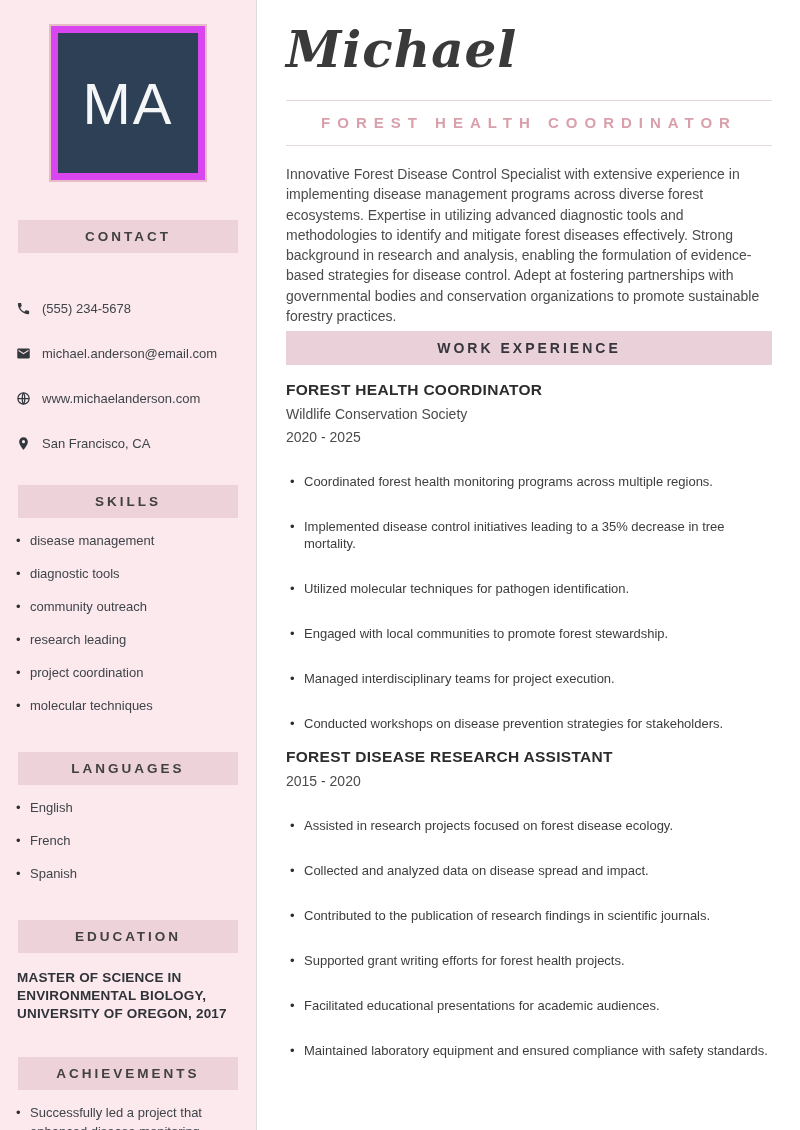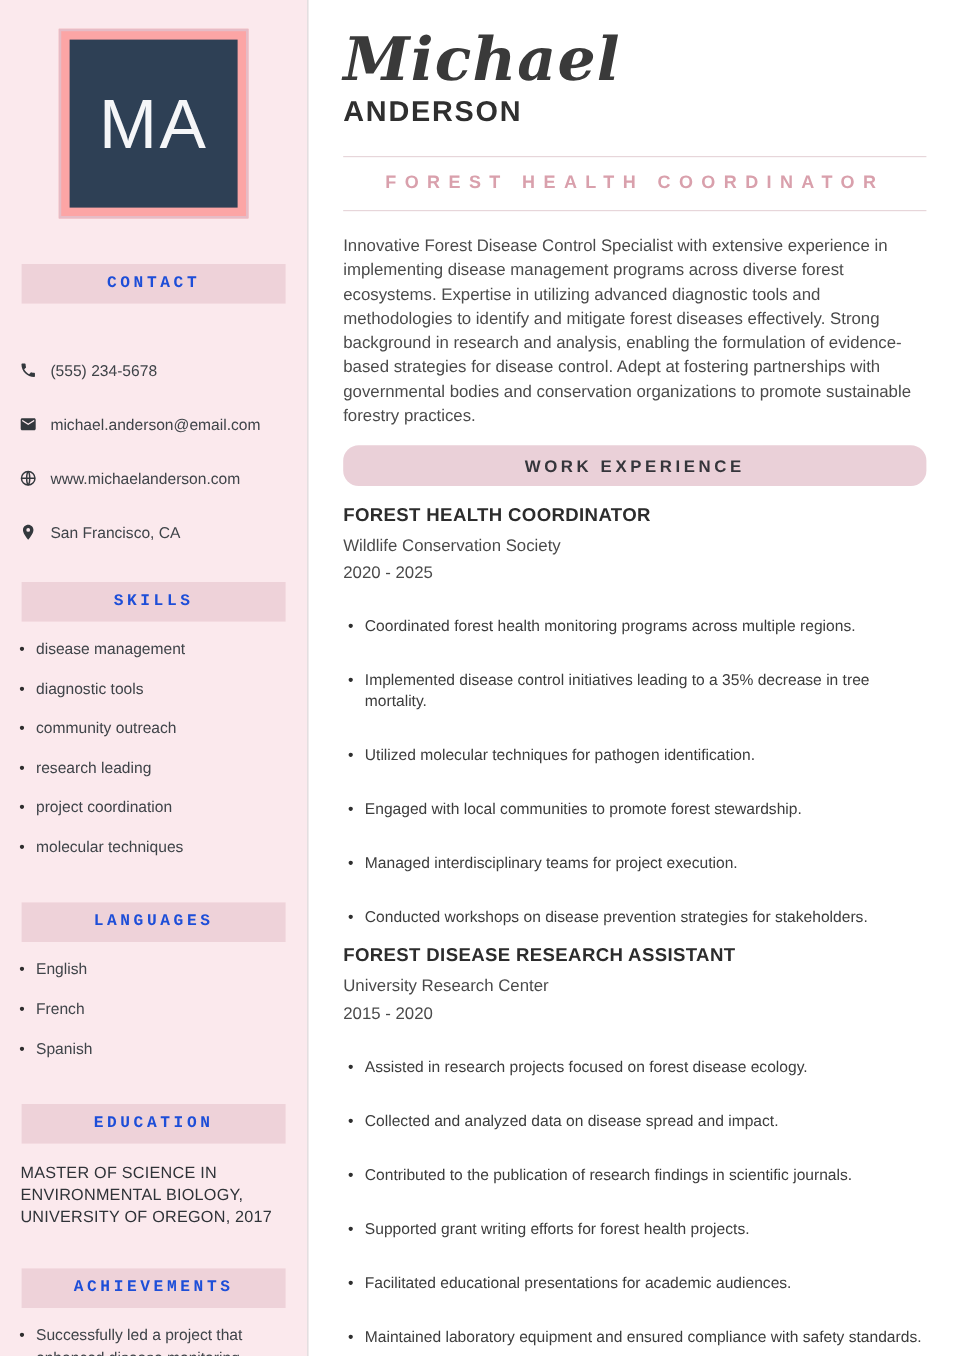--- a/index.html
+++ b/index.html
@@ -16,43 +16,42 @@
   
   .sidebar {
     width: 257px; height: 100%;
     background: #fbe9ed;
     border-right: 1px solid #dcdcdc;
     flex-shrink: 0;
   }
   .avatar-frame {
     width: 158px; height: 158px;
     margin: 24px auto 0 auto;
-    background: #fca5a5;
+    background: #d946ef;
     border: 2px solid #e6bcc6;
     padding: 7px;
   }
   .avatar-square {
     width: 100%; height: 100%;
     background: #2e4055;
     display: flex; align-items: center; justify-content: center;
     color: #f5f6f8;
     font-size: 58px;
     letter-spacing: 2px;
     font-weight: 400;
   }
   .side-band {
     margin: 0 18px;
     height: 33px;
     background: #eed2d9;
     display: flex; align-items: center; justify-content: center;
     font-size: 13.5px;
     font-weight: bold;
     letter-spacing: 3px;
-    color: #1d4ed8;
-    font-family: Liberation Mono, monospace;
+    color: #404040;
   }
   .side-band.contact-band { margin-top: 38px; }
   .contact-list { padding: 18px 16px 0 16px; }
   .contact-item {
     display: flex; align-items: center;
     margin-bottom: 14px;
     color: #3f4449;
     font-size: 13px;
     margin-top: 30px;
   }
@@ -72,21 +71,21 @@
     content: "•";
     position: absolute;
     left: -14px;
     color: #2e2e2e;
   }
   .side-list.wrapped li { margin-bottom: 11px; line-height: 18.5px; }
 
   .edu-text {
     padding: 16px 18px 0 17px;
     font-size: 13.5px;
-    font-weight: normal;
+    font-weight: bold;
     color: #2f3338;
     line-height: 18px;
     letter-spacing: 0.2px;
   }
 
   .gap-s { height: 20px; }
   .gap-m { height: 22px; }
 
   
   .main {
@@ -124,29 +123,28 @@
     letter-spacing: 7px;
     color: #d9a0ac;
   }
   .summary {
     margin-top: 18px;
     font-size: 14px;
     line-height: 20.3px;
     color: #4b4b4b;
   }
   .section-band {
-    margin-top: 15px;
+    margin-top: 5px;
     height: 34px;
     background: #ead0d8;
     display: flex; align-items: center; justify-content: center;
     font-size: 14px;
     font-weight: bold;
     letter-spacing: 3px;
     color: #35353b;
-    border-radius: 13px;
   }
   .job { margin-top: 16px; }
   .job-title {
     font-size: 15.5px;
     font-weight: bold;
     color: #2c2c2c;
     letter-spacing: 0.3px;
   }
   .job-company {
     margin-top: 7px;
@@ -253,21 +251,20 @@
     <ul class="side-list wrapped">
       <li>Successfully led a project that enhanced disease monitoring protocols, resulting in a 25% increase in detection rates.</li>
       <li>Awarded the Excellence in Conservation Award for innovative practices in 2021.</li>
 
     </ul>
   </aside>
 
   <main class="main">
 
     <div class="name-first">Michael</div>
-    <div class="name-last">ANDERSON</div>
 
     <hr class="rule r1">
     <div class="role-title">FOREST HEALTH COORDINATOR</div>
     <hr class="rule r2">
 
     <p class="summary">Innovative Forest Disease Control Specialist with extensive experience in implementing disease management programs across diverse forest ecosystems. Expertise in utilizing advanced diagnostic tools and methodologies to identify and mitigate forest diseases effectively. Strong background in research and analysis, enabling the formulation of evidence-based strategies for disease control. Adept at fostering partnerships with governmental bodies and conservation organizations to promote sustainable forestry practices.</p>
 
     <div class="section-band">WORK EXPERIENCE</div>
 
     <section class="job">
@@ -279,21 +276,20 @@
         <li>Implemented disease control initiatives leading to a 35% decrease in tree mortality.</li>
         <li>Utilized molecular techniques for pathogen identification.</li>
         <li>Engaged with local communities to promote forest stewardship.</li>
         <li>Managed interdisciplinary teams for project execution.</li>
         <li>Conducted workshops on disease prevention strategies for stakeholders.</li>
       </ul>
     </section>
 
     <section class="job">
       <div class="job-title">FOREST DISEASE RESEARCH ASSISTANT</div>
-      <div class="job-company">University Research Center</div>
       <div class="job-dates">2015 - 2020</div>
       <ul class="job-bullets">
         <li>Assisted in research projects focused on forest disease ecology.</li>
         <li>Collected and analyzed data on disease spread and impact.</li>
         <li>Contributed to the publication of research findings in scientific journals.</li>
         <li>Supported grant writing efforts for forest health projects.</li>
         <li>Facilitated educational presentations for academic audiences.</li>
         <li>Maintained laboratory equipment and ensured compliance with safety standards.</li>
       </ul>
     </section>

